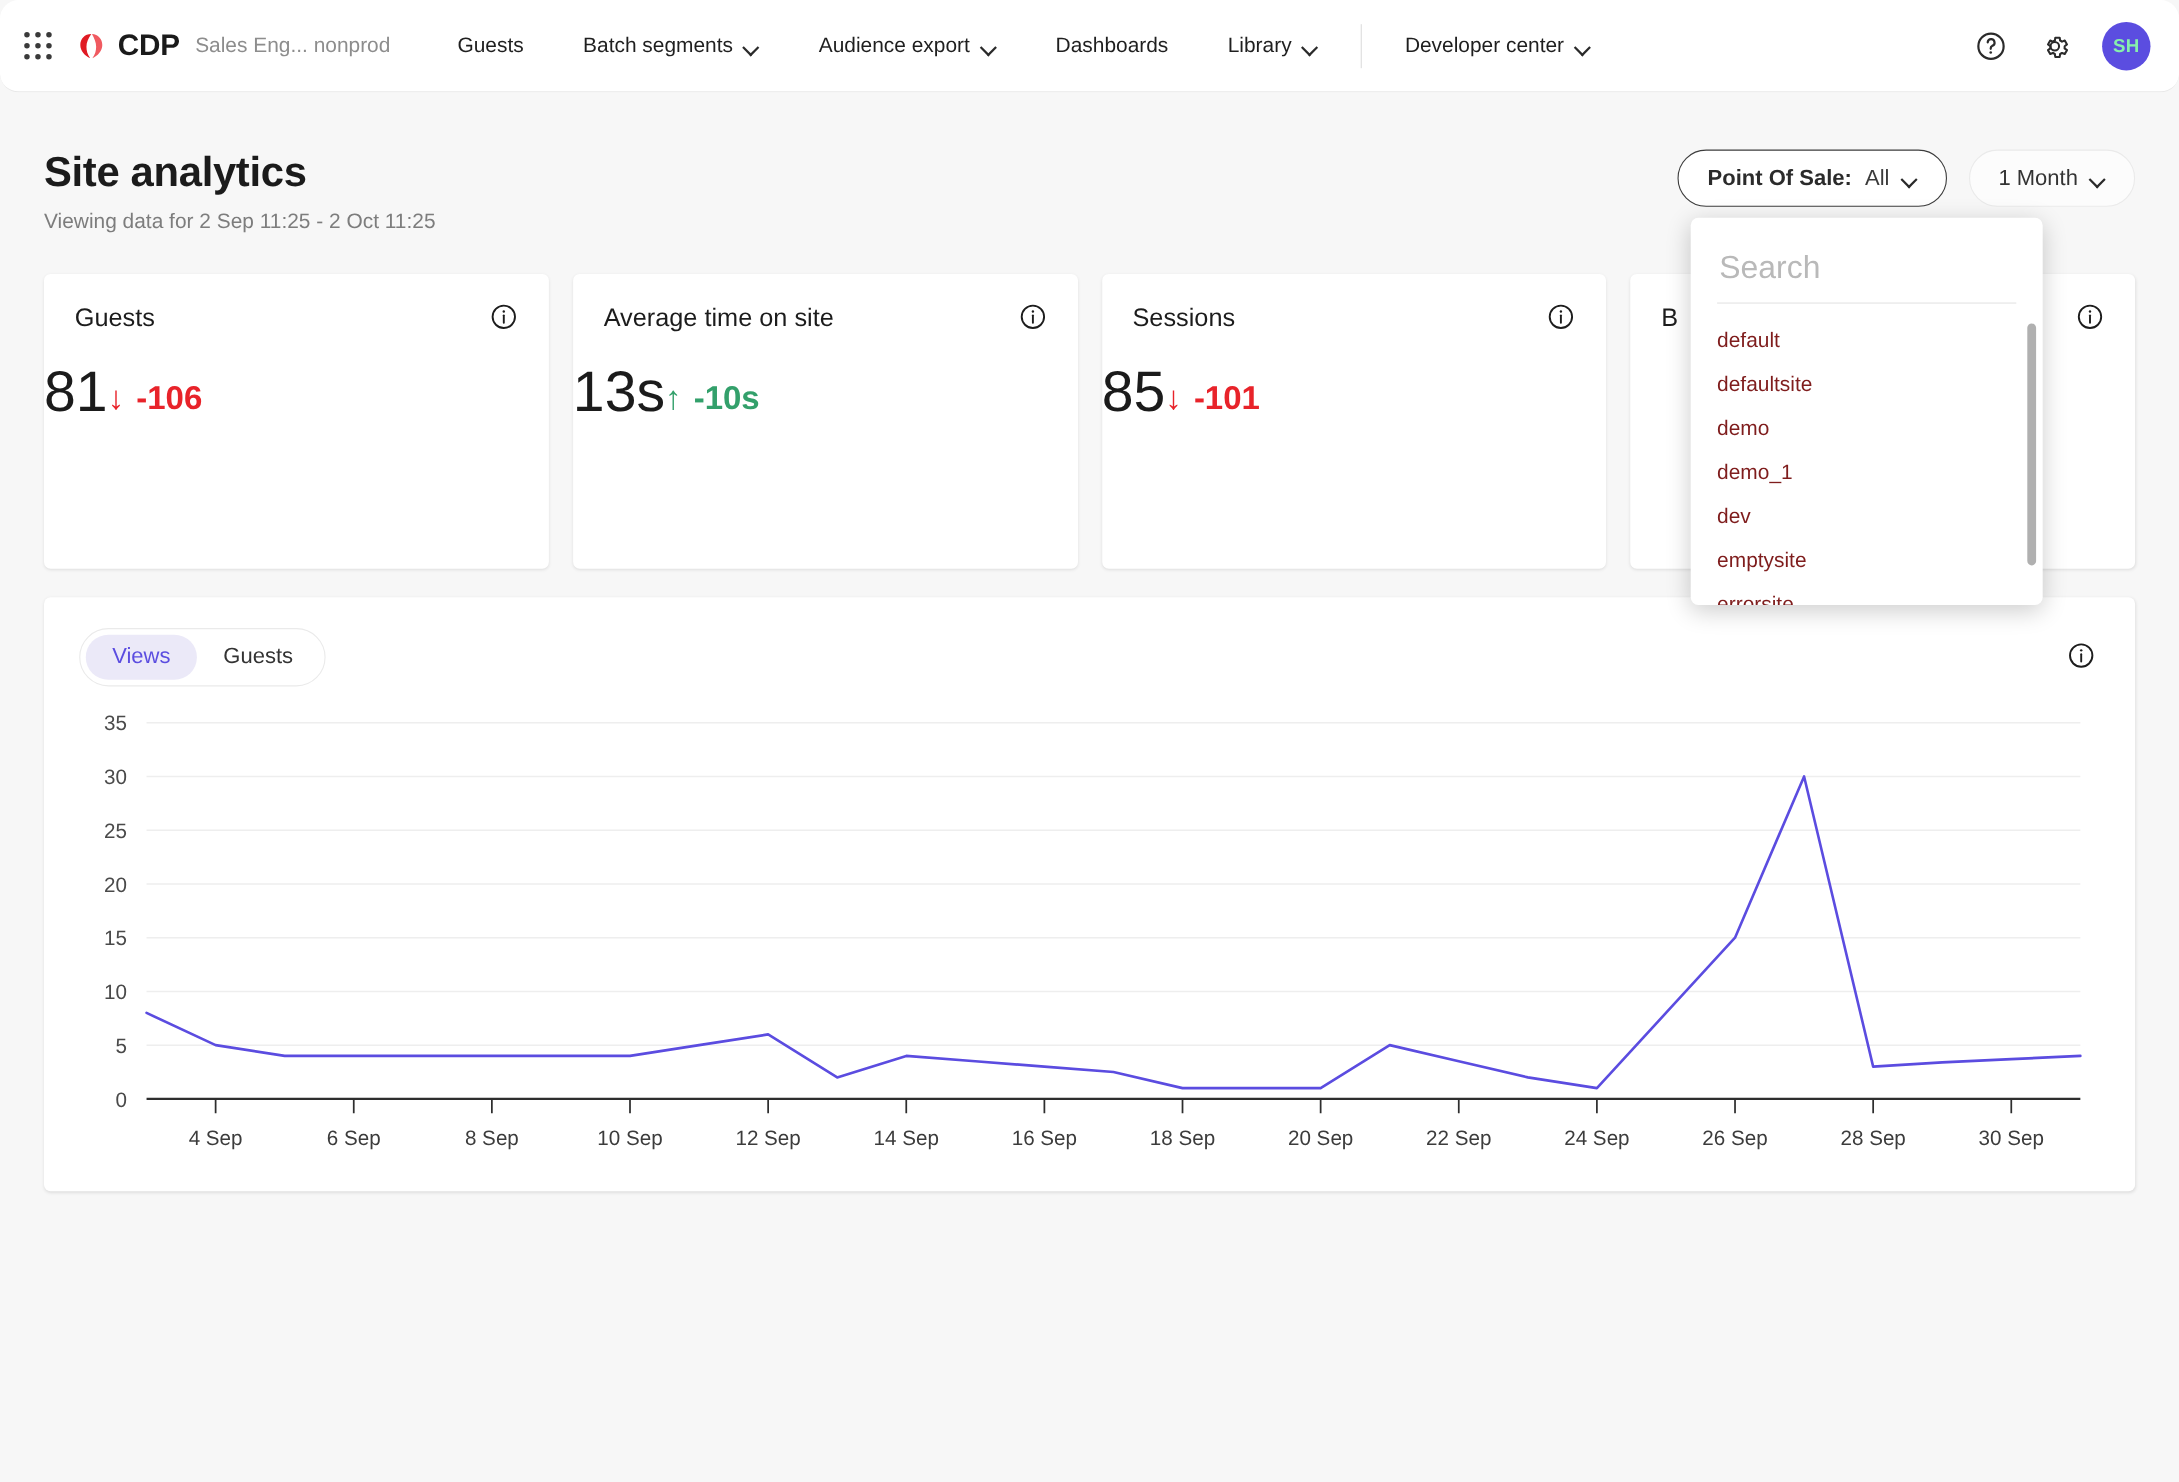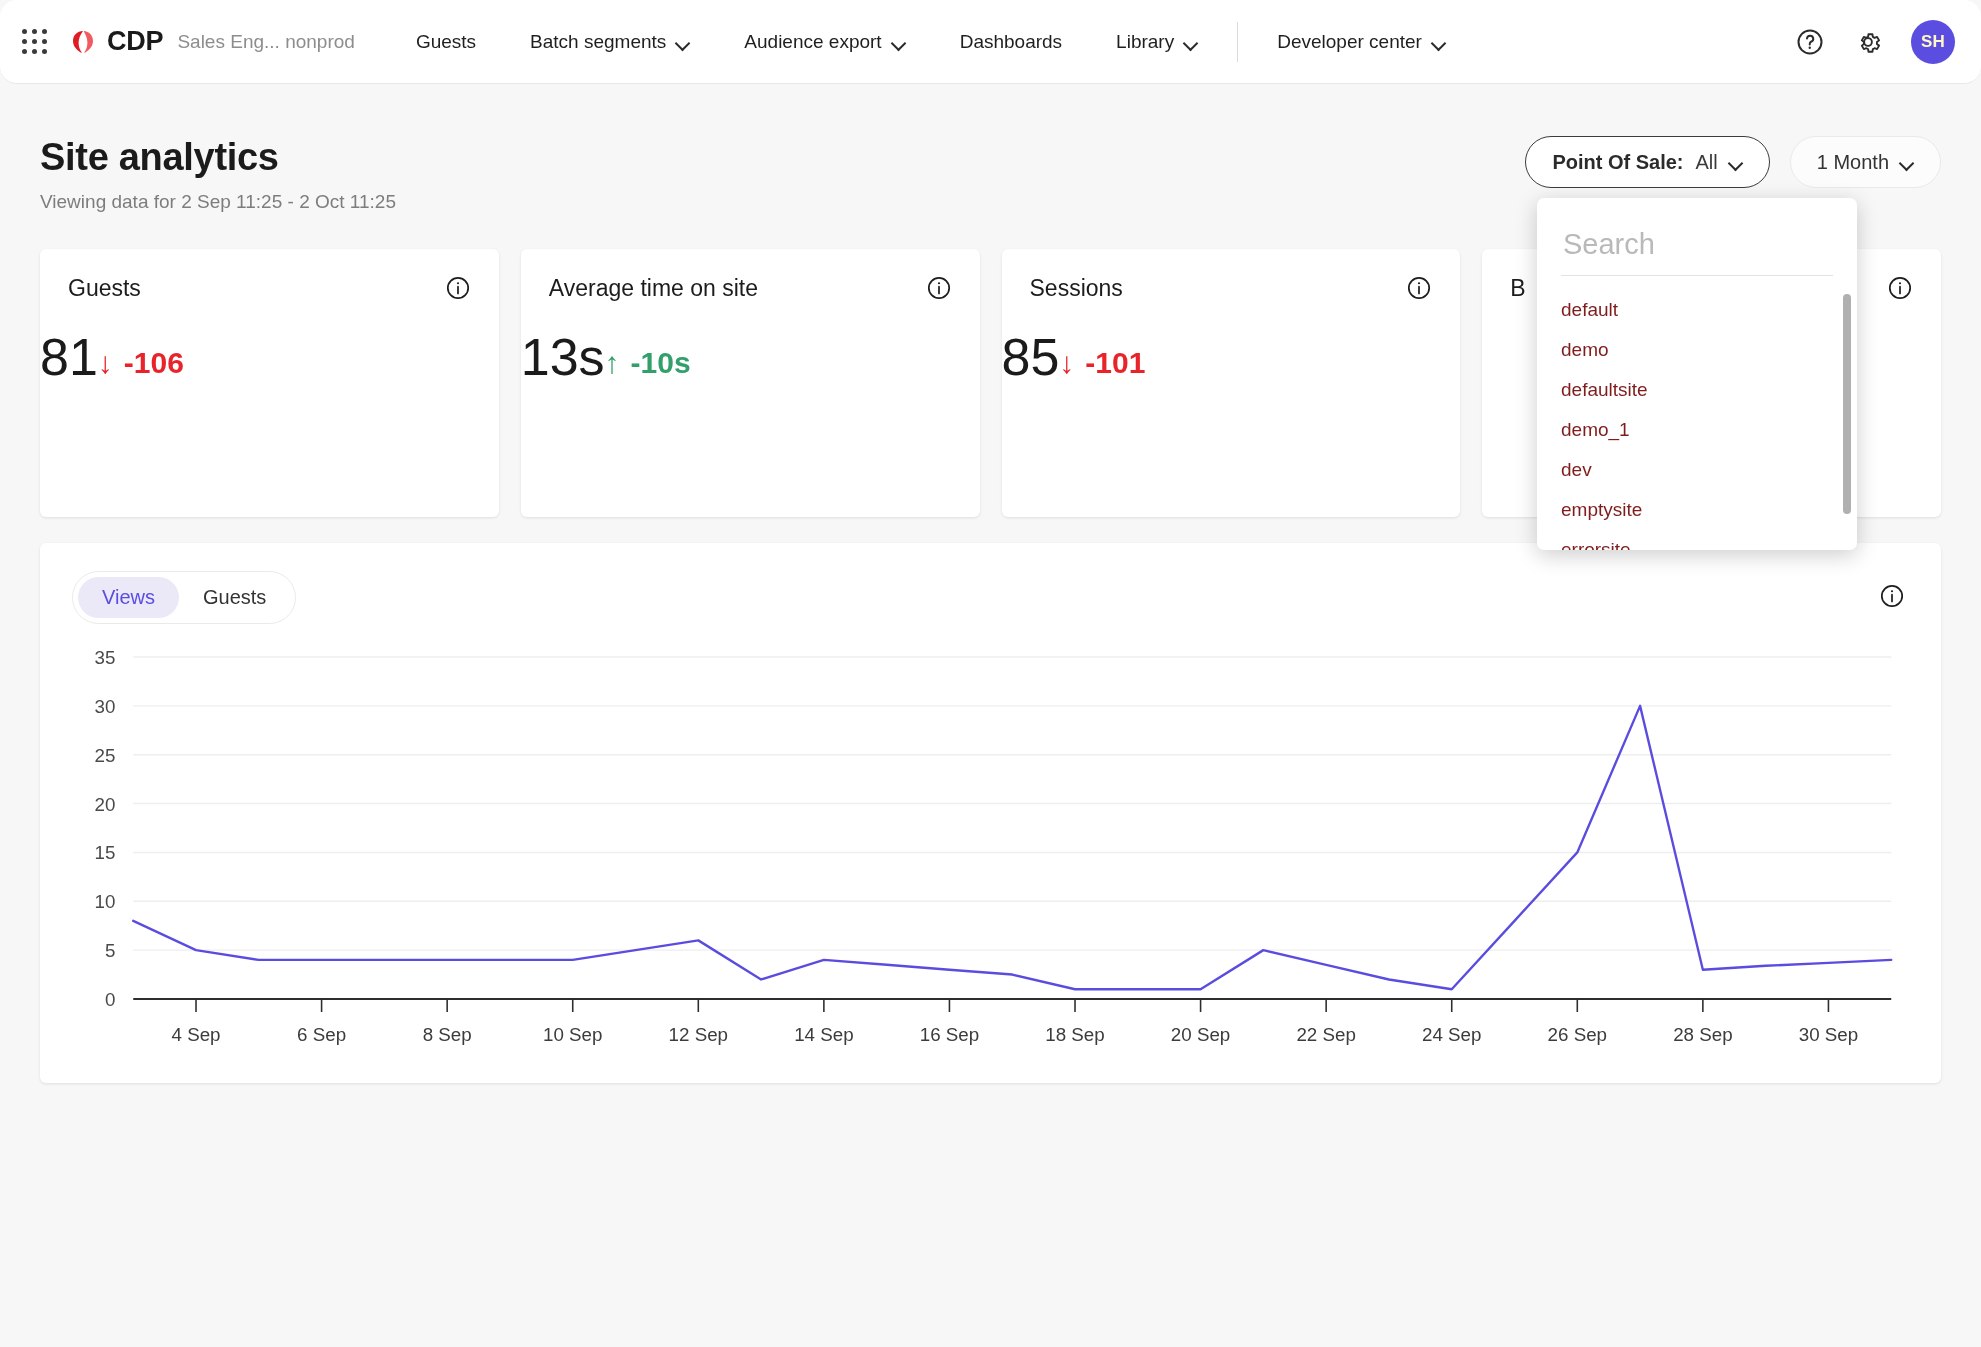--- a/index.html
+++ b/index.html
@@ -40,21 +40,21 @@
     content: ""; position: absolute; left: 0; top: 0;
     width: 9px; height: 9px; border-right: 2.4px solid #2a2a2a;
     border-bottom: 2.4px solid #2a2a2a; transform: rotate(45deg);
   }
   .nav-sep { width: 1px; height: 40px; background: #dcdcdc; margin: 0 12px; }
 
   .nav-right { margin-left: auto; display: flex; align-items: center; gap: 28px; }
   .circ-icon { width: 30px; height: 30px; cursor: pointer; }
   .avatar {
     width: 44px; height: 44px; border-radius: 50%;
-    background: #5b4de0; color: #fef9c3; font-size: 17px; font-weight: bold;
+    background: #5b4de0; color: #86efac; font-size: 17px; font-weight: bold;
     display: flex; align-items: center; justify-content: center;
     cursor: pointer; letter-spacing: .3px;
   }
 
   
   .page { padding: 52px 40px 0 40px; position: relative; }
   .page-head { display: flex; align-items: flex-start; }
   .title { font-size: 38px; font-weight: bold; color: #1b1b1b; letter-spacing: -.3px; }
   .subtitle { font-size: 19px; color: #7d7d7d; margin-top: 12px; }
 
@@ -223,22 +223,22 @@
       </div>
       <div class="pill ghost">
         <span>1 Month</span>
         <span class="caret"></span>
       </div>
 
       <div class="dropdown">
         <input class="dd-search" placeholder="Search" style="">
         <div class="dd-list">
           <div class="dd-item">default</div>
+          <div class="dd-item">defaultsite</div>
           <div class="dd-item">demo</div>
-          <div class="dd-item">defaultsite</div>
           <div class="dd-item">demo_1</div>
           <div class="dd-item">dev</div>
           <div class="dd-item">emptysite</div>
           <div class="dd-item">errorsite</div>
 
           <div class="dd-scroll"></div>
         </div>
       </div>
     </div>
   </div>

